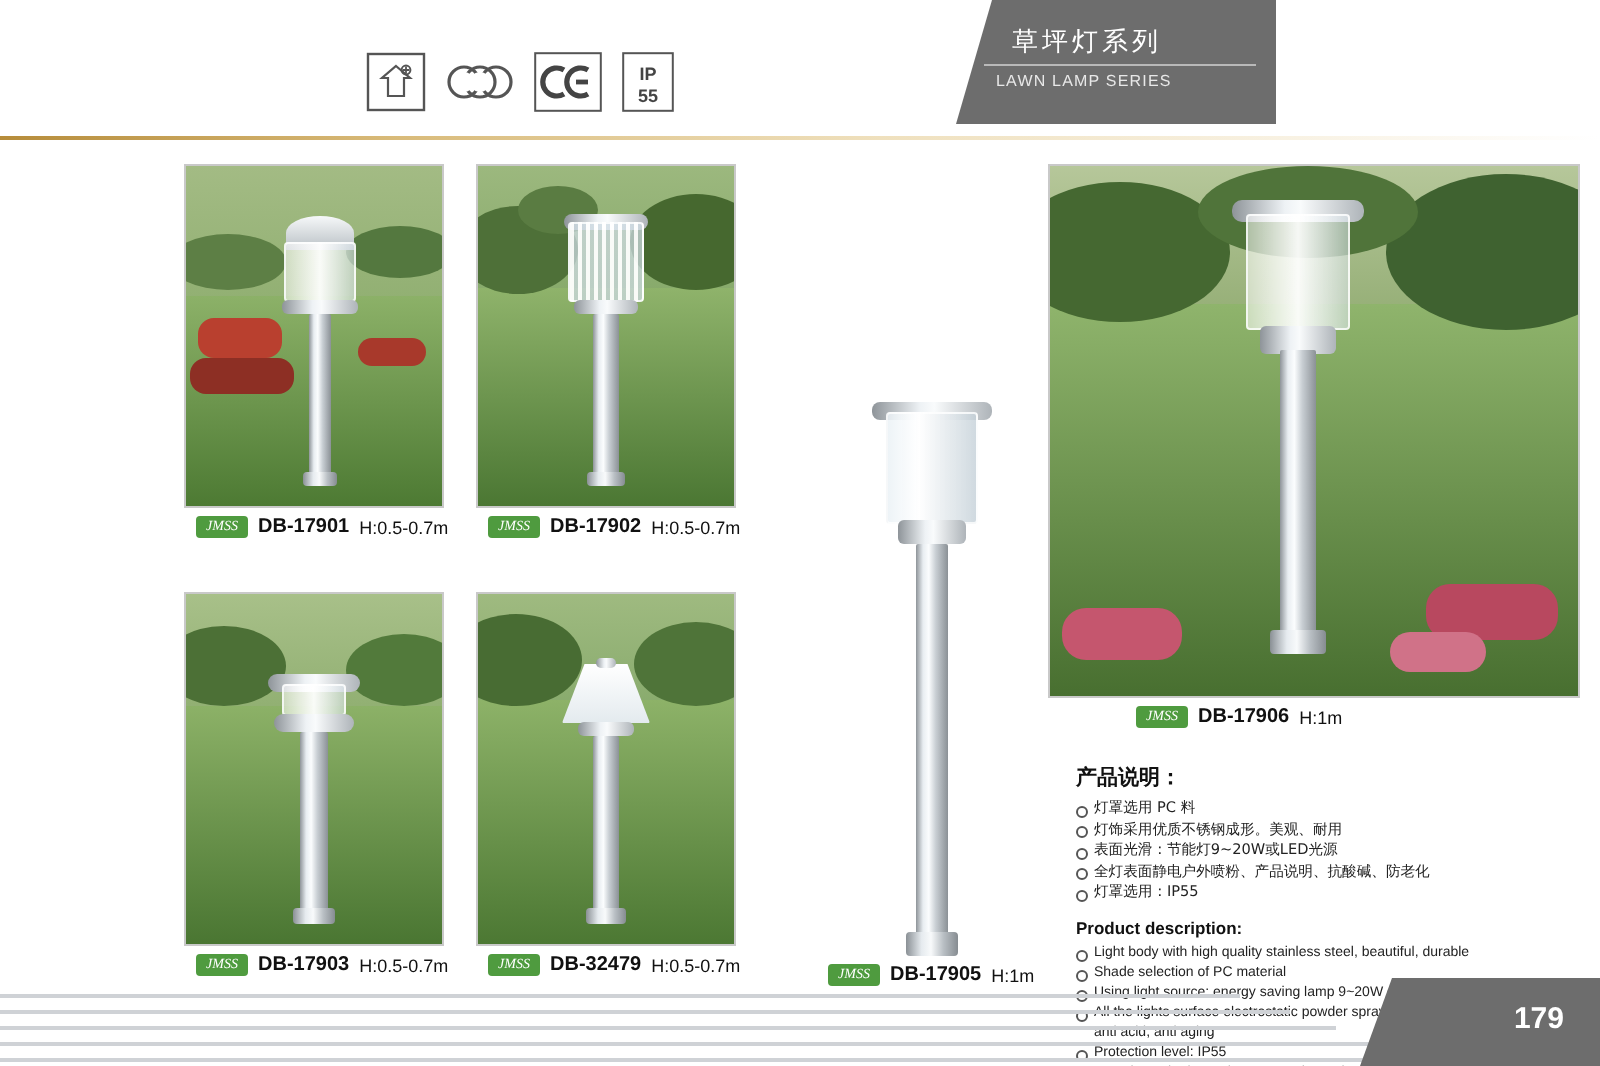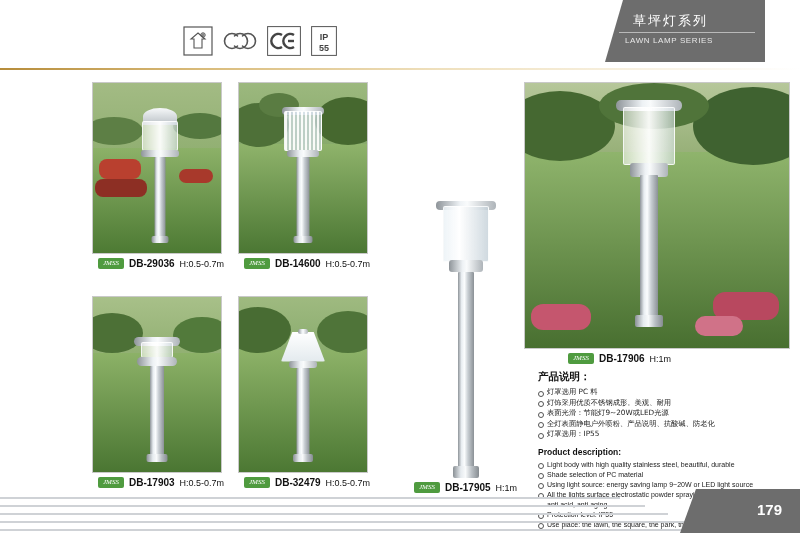--- a/index.html
+++ b/index.html
@@ -6,21 +6,21 @@
   body{
     width:800px;height:533px;overflow:hidden;
     background:#ffffff;
     font-family:"Liberation Sans", sans-serif;
     position:relative;
   }
   .page{position:absolute;inset:0;background:#fff;}
 
   
   .top-banner{
-    position:absolute;left:0;top:0;width:765px;height:70px;background:#fff;
+    position:absolute;left:0;top:0;width:638px;height:70px;background:#fff;
   }
   .banner-tab{
     position:absolute;right:0;top:0;width:160px;height:62px;
     background:#6d6d6d;
     clip-path:polygon(18px 0,160px 0,160px 62px,0 62px);
     color:#fff;
   }
   .banner-tab .cn{
     position:absolute;left:28px;top:12px;font-size:13px;letter-spacing:2px;
     font-family:"DejaVu Sans", sans-serif;
@@ -53,21 +53,21 @@
     display:inline-block;width:26px;height:11px;border-radius:2px;
     background:#4f9b3f;color:#fff;font-size:7px;line-height:11px;text-align:center;
     font-style:italic;font-family:"Liberation Serif", serif;letter-spacing:0;
   }
   .model{font-size:10px;font-weight:bold;color:#111;}
   .dims{font-size:9px;color:#111;}
 
   
   .desc{position:absolute;left:538px;top:370px;width:250px;}
   .desc h3{
-    margin:0 0 3px 0;font-size:10.5px;color:#111;font-weight:bold;
+    margin:12px 0 3px 0;font-size:10.5px;color:#111;font-weight:bold;
     font-family:Liberation Sans, sans-serif;
   }
   .desc ul{margin:0;padding:0;list-style:none;}
   .desc li{
     font-size:7.3px;color:#222;line-height:10.5px;padding-left:9px;position:relative;
     font-family:"DejaVu Sans", sans-serif;
   }
   .desc li:before{
     content:"";position:absolute;left:0;top:3.5px;width:4px;height:4px;
     border:1px solid #555;border-radius:50%;
@@ -174,21 +174,21 @@
           <div class="dome" style="bottom:118px;width:34px;height:17px;"></div>
           <div class="diffuser" style="bottom:92px;width:34px;height:28px;"></div>
           <div class="cap" style="bottom:86px;width:38px;height:7px;"></div>
           <div class="pole" style="height:86px;width:11px;"></div>
           <div class="base" style="width:17px;height:7px;"></div>
         </div>
       </div>
     </div>
     <div class="caption" style="left:6px;top:176px;">
       <span class="logo-mark">JMSS</span>
-      <span class="model">DB-29036</span>
+      <span class="model">DB-17901</span>
       <span class="dims">H:0.5-0.7m</span>
     </div>
   </div>
 
   <div class="cell" style="left:238px;top:82px;width:130px;height:195px;">
     <div class="photo" style="width:128px;height:170px;">
       <div class="scene">
         <div class="sky" style="background:linear-gradient(#9cb87e,#86a96a);height:40%;"></div>
         <div class="grass" style="height:64%;background:linear-gradient(#8fb36b,#4b7733);"></div>
         <div class="bush" style="left:-10px;top:20px;width:60px;height:44px;background:#4e7038;"></div>
@@ -199,21 +199,21 @@
           <div class="diffuser" style="bottom:92px;width:36px;height:38px;
             background:repeating-linear-gradient(to right,rgba(255,255,255,.95) 0 2px,rgba(205,218,226,.75) 2px 4px);"></div>
           <div class="cap" style="bottom:86px;width:32px;height:7px;"></div>
           <div class="pole" style="height:86px;width:13px;"></div>
           <div class="base" style="width:19px;height:7px;"></div>
         </div>
       </div>
     </div>
     <div class="caption" style="left:6px;top:176px;">
       <span class="logo-mark">JMSS</span>
-      <span class="model">DB-14600</span>
+      <span class="model">DB-17902</span>
       <span class="dims">H:0.5-0.7m</span>
     </div>
   </div>
 
   <div class="cell" style="left:92px;top:296px;width:130px;height:200px;">
     <div class="photo" style="width:128px;height:175px;">
       <div class="scene">
         <div class="sky" style="background:linear-gradient(#a8c089,#8fae70);height:36%;"></div>
         <div class="grass" style="height:68%;background:linear-gradient(#8cb167,#4a7632);"></div>
         <div class="bush" style="left:-12px;top:16px;width:62px;height:40px;background:#4c7036;"></div>

